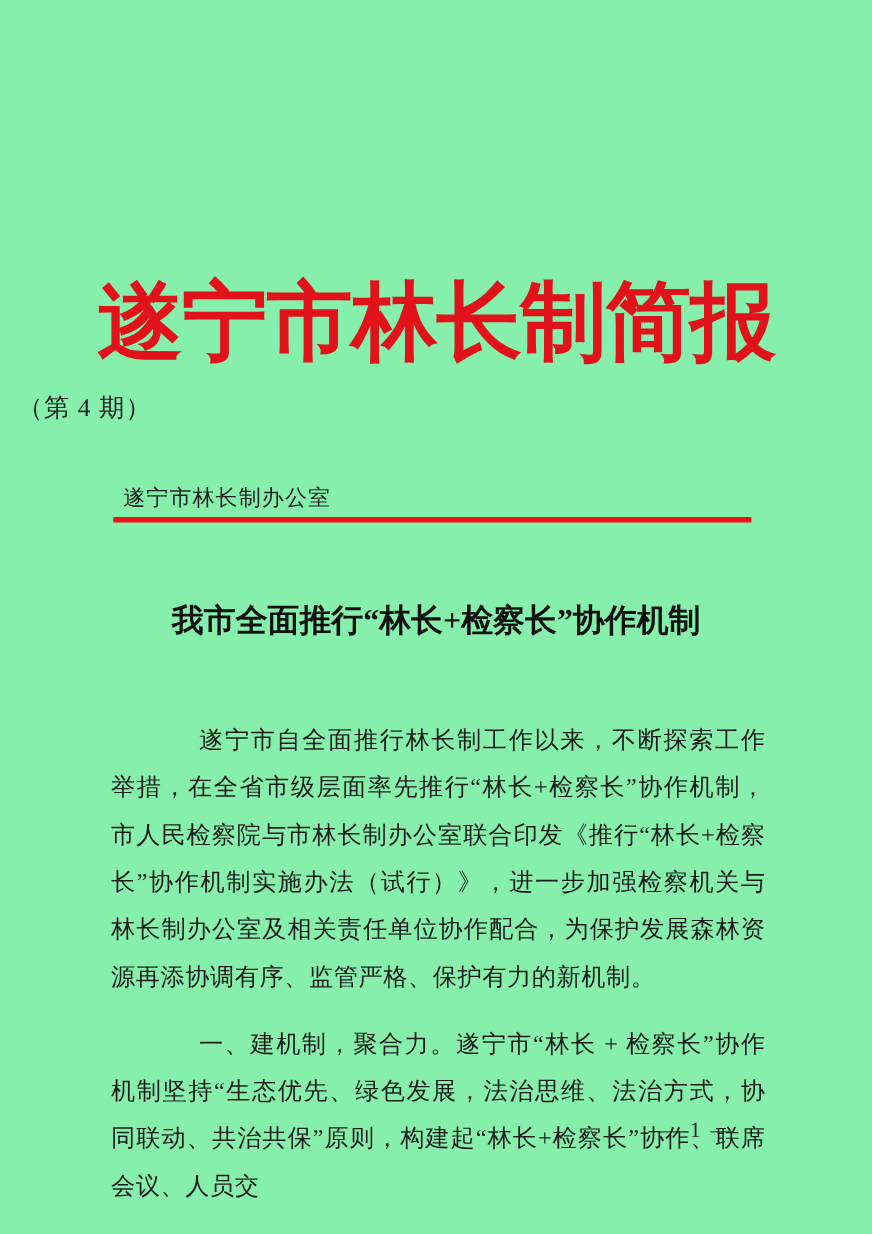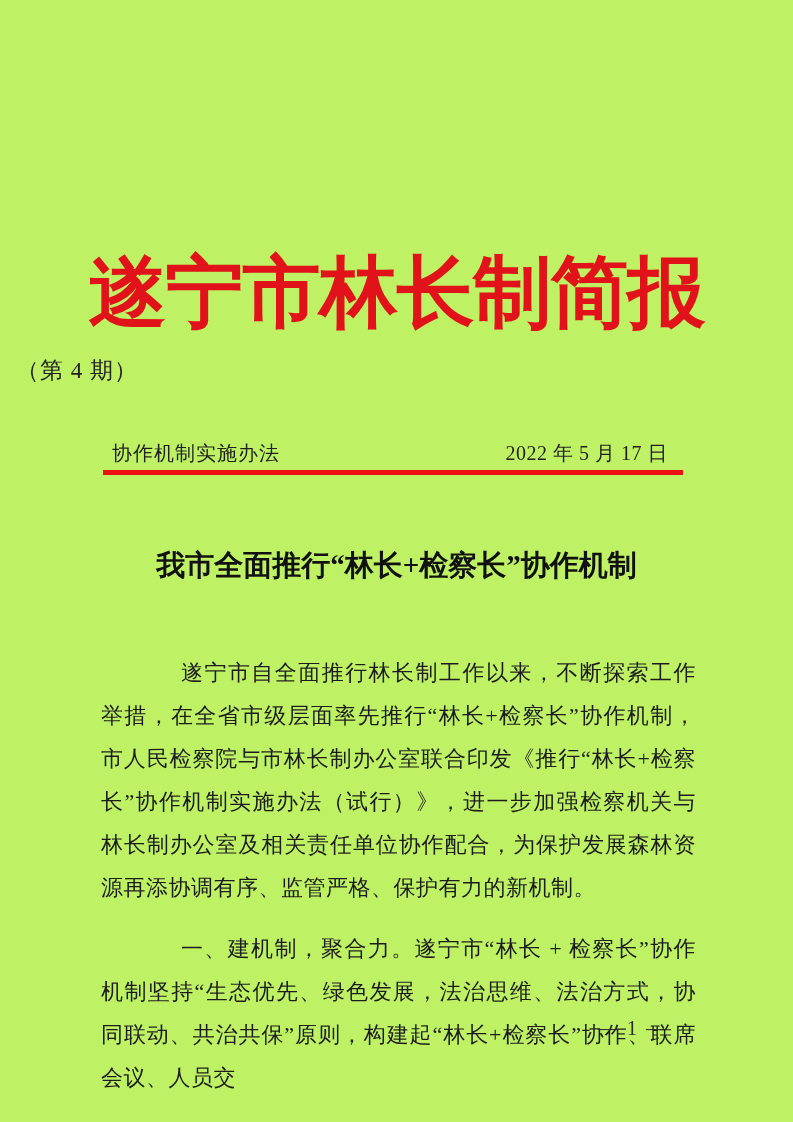--- a/index.html
+++ b/index.html
@@ -4,21 +4,21 @@
 <style>
   html, body {
     margin: 0;
     padding: 0;
     background: #ffffff;
   }
   .page {
     position: relative;
     width: 793px;
     height: 1122px;
-    background: #bef264;
+    background: #86efac;
     overflow: hidden;
     font-family: "Liberation Serif", "DejaVu Serif", serif;
     color: #1a1a1a;
   }
   .masthead-title {
     position: absolute;
     top: 243px;
     left: 0;
     width: 100%;
     text-align: center;
@@ -111,22 +111,21 @@
 </head>
 <body>
 
 <div class="page">
 
   <div class="masthead-title">遂宁市林长制简报</div>
 
   <div class="issue-line">（第 4 期）</div>
 
   <div class="info-row">
-    <span class="issuer">协作机制实施办法</span>
-    <span class="issue-date">2022 年 5 月 17 日</span>
+    <span class="issuer">遂宁市林长制办公室</span>
   </div>
 
   <div class="red-rule"></div>
 
   <div class="article-title">我市全面推行“林长+检察长”协作机制</div>
 
   <div class="body-text">
     <p><span class="lead"></span><span>遂宁市自全面推行林长制工作以来，不断探索工作举措，在全省市级层面率先推行“林长+检察长”协作机制，市人民检察院与市林长制办公室联合印发《推行“林长+检察长”协作机制实施办法（试行）》，进一步加强检察机关与林长制办公室及相关责任单位协作配合，为保护发展森林资源再添协调有序、监管严格、保护有力的新机制。</span></p>
     <p><span class="lead">一、建机制，聚合力。</span><span>遂宁市“林长 + 检察长”协作机制坚持“生态优先、绿色发展，法治思维、法治方式，协同联动、共治共保”原则，构建起“林长+检察长”协作、联席会议、人员交</span></p>
   </div>

